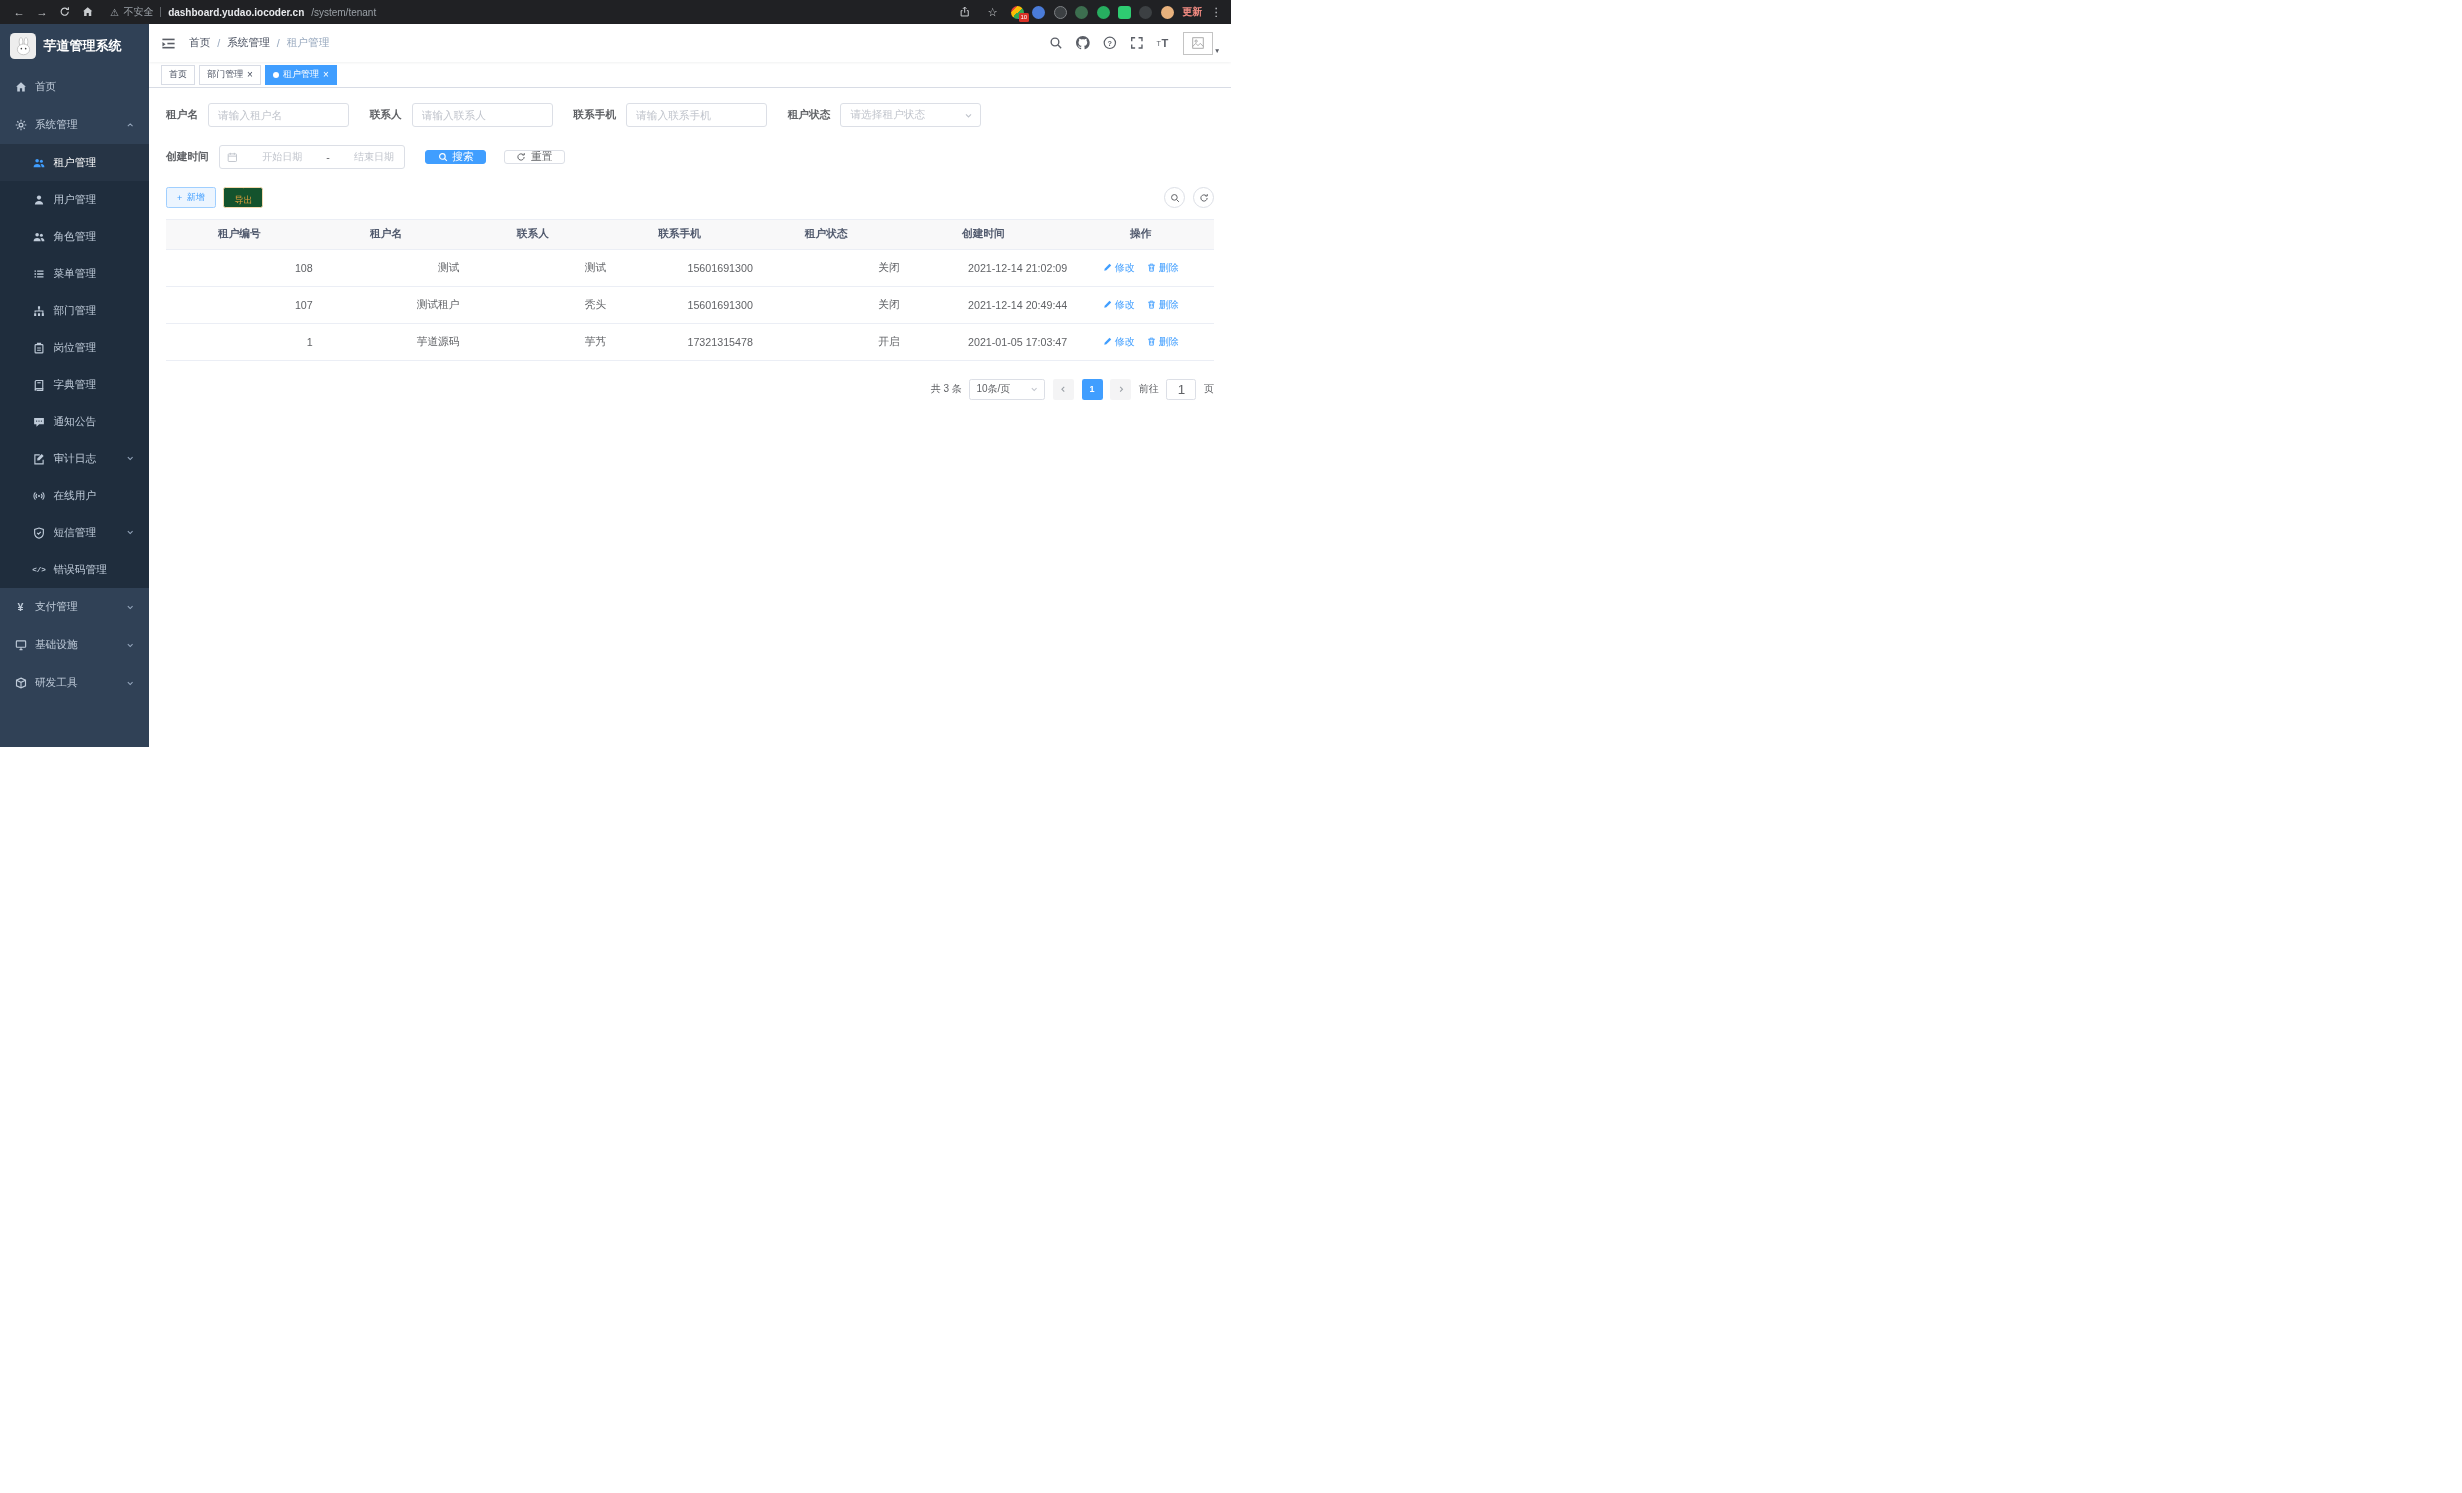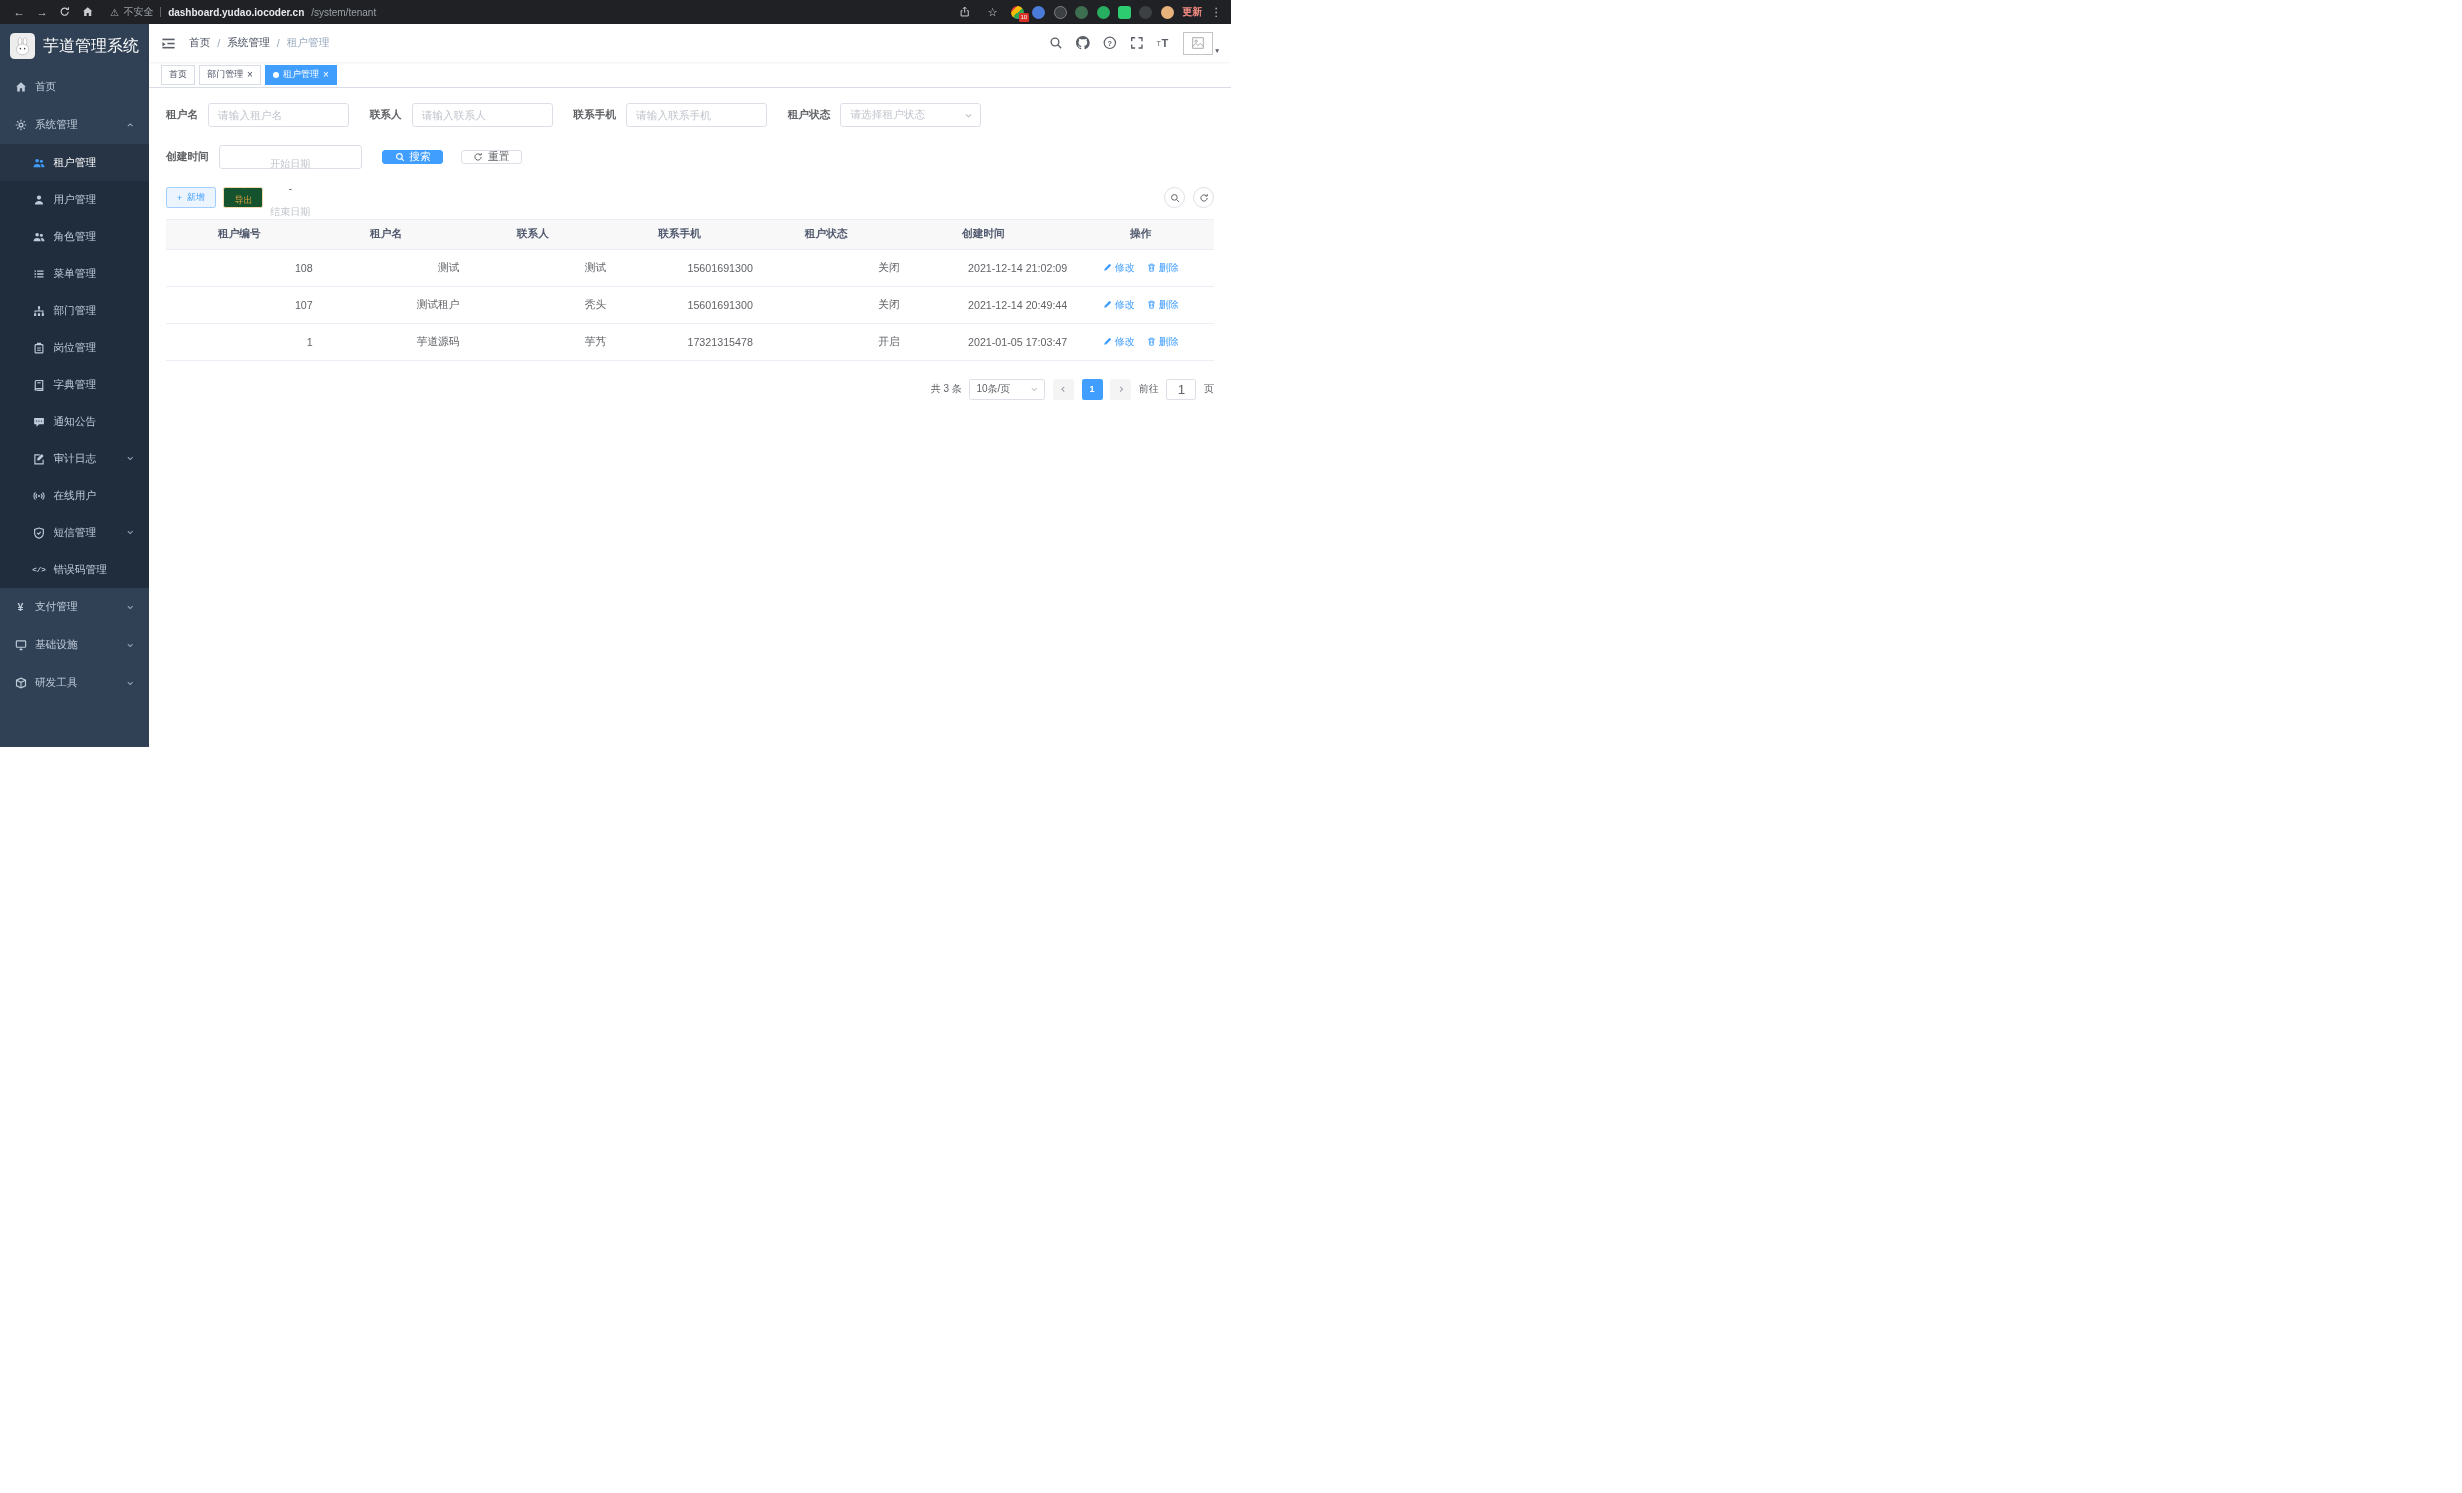--- a/index.html
+++ b/index.html
@@ -20,21 +20,21 @@
   .ext.square { border-radius:3px; }
   .badge { position:absolute; right:-4.6px; bottom:-3px; background:#d93025; color:#fff; font-size:6px; padding:0.8px 1.5px; border-radius:1.5px; line-height:6.9px; }
   .update { color:#f28b82; font-size:10px; font-weight:600; cursor:pointer; }
   .kebab { color:#c9cccf; font-size:11.4px; cursor:pointer; }
 
   
   .app { display:flex; height:723px; }
   .sidebar { width:149px; background:#304156; flex-shrink:0; display:flex; flex-direction:column; overflow:hidden; }
   .logo-row { height:44px; display:flex; align-items:center; gap:7.6px; padding:0 10px; flex-shrink:0; }
   .logo-img { width:26px; height:26px; border-radius:4.6px; background:#ededed; display:flex; align-items:center; justify-content:center; overflow:hidden; }
-  .app-title { color:#fff; font-weight:400; font-size:16px; white-space:nowrap; }
+  .app-title { color:#fff; font-weight:700; font-size:13px; white-space:nowrap; }
   .mi { height:38px; display:flex; align-items:center; gap:8.4px; padding:0 14.5px; color:#bfcbd9; font-size:10.7px; cursor:pointer; white-space:nowrap; }
   .sub { background:#1f2d3d; }
   .sub .mi { height:37px; padding-left:33px; }
   .mi.active { background:#263445; color:#fff; }
   .mi.active .ic { color:#409EFF; }
   .ic { width:12px; height:12px; color:inherit; flex-shrink:0; display:inline-flex; align-items:center; justify-content:center; font-size:10.7px; font-weight:700; }
   .chev { margin-left:auto; width:8.4px; height:8.4px; color:#97a8be; flex-shrink:0; }
   .chev.up { transform:rotate(180deg); }
 
   .main { flex:1; display:flex; flex-direction:column; min-width:0; background:#fff; }
@@ -57,21 +57,21 @@
   .dot { width:6px; height:6px; border-radius:50%; background:#fff; }
 
   
   .content { padding:15px 17px; flex:1; overflow:hidden; background:#fff; }
   .frow { display:flex; align-items:center; margin-bottom:18px; }
   .fitem { display:flex; align-items:center; margin-right:20.6px; }
   .flabel { font-weight:700; color:#606266; margin-right:10px; white-space:nowrap; }
   .inp { width:141px; height:24px; border:0.8px solid #dcdfe6; border-radius:3px; padding:0 9px; font-size:10.7px; color:#606266; font-family:inherit; outline:none; background:#fff; }
   .inp::placeholder { color:#c0c4cc; }
   .sel { width:141px; height:24px; border:0.8px solid #dcdfe6; border-radius:3px; padding:0 7.6px 0 9px; display:flex; align-items:center; justify-content:space-between; color:#c0c4cc; cursor:pointer; background:#fff; }
-  .date { width:143px; height:24px; border:0.8px solid #dcdfe6; border-radius:3px; display:flex; align-items:center; padding:0 7.6px; gap:11px; color:#c0c4cc; background:#fff; cursor:pointer;flex-direction:column; }
+  .date { width:186px; height:24px; border:0.8px solid #dcdfe6; border-radius:3px; display:flex; align-items:center; padding:0 7.6px; gap:22px; color:#c0c4cc; background:#fff; cursor:pointer; }
   .date .ph { flex:1; text-align:center; font-size:10px; }
   .date .sep2 { color:#606266; }
   .btn { height:14px; border-radius:3px; display:inline-flex; align-items:center; gap:4.6px; padding:0 11.4px; font-size:10.7px; cursor:pointer; border:0.8px solid #dcdfe6; background:#fff; color:#606266; white-space:nowrap; }
   .btn.primary { background:#409EFF; border-color:#409EFF; color:#fff; }
   .btn.sm { height:21px; padding:0 10px; font-size:9px; border-radius:2.3px; }
   .btn.plain-primary { background:#ecf5ff; border-color:#a0cfff; color:#409EFF; }
   .btn.plain-warning { background:#14532d; border-color:#f5dab1; color:#E6A23C;flex-direction:column; }
   .toolbar { display:flex; align-items:center; gap:7.6px; margin-bottom:10.7px; }
   .tool-right { margin-left:auto; display:flex; gap:7.6px; }
   .circle-btn { width:21px; height:21px; border-radius:50%; border:0.8px solid #dcdfe6; display:flex; align-items:center; justify-content:center; color:#606266; background:#fff; cursor:pointer; }

